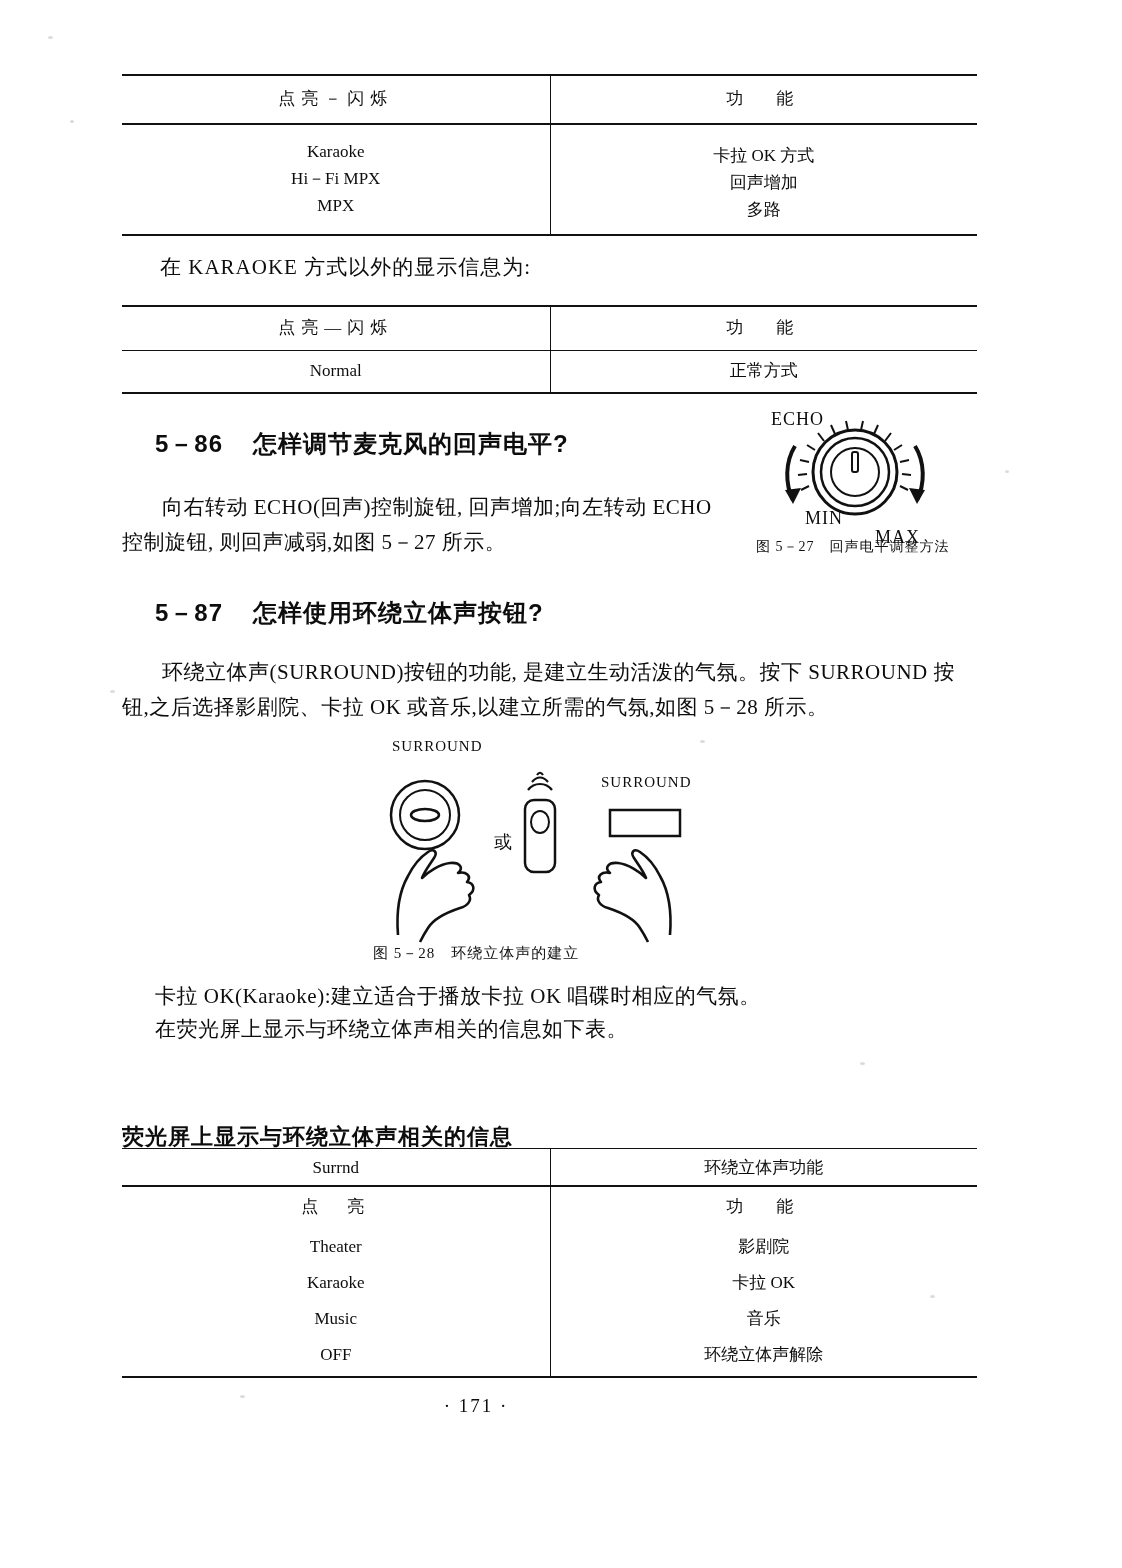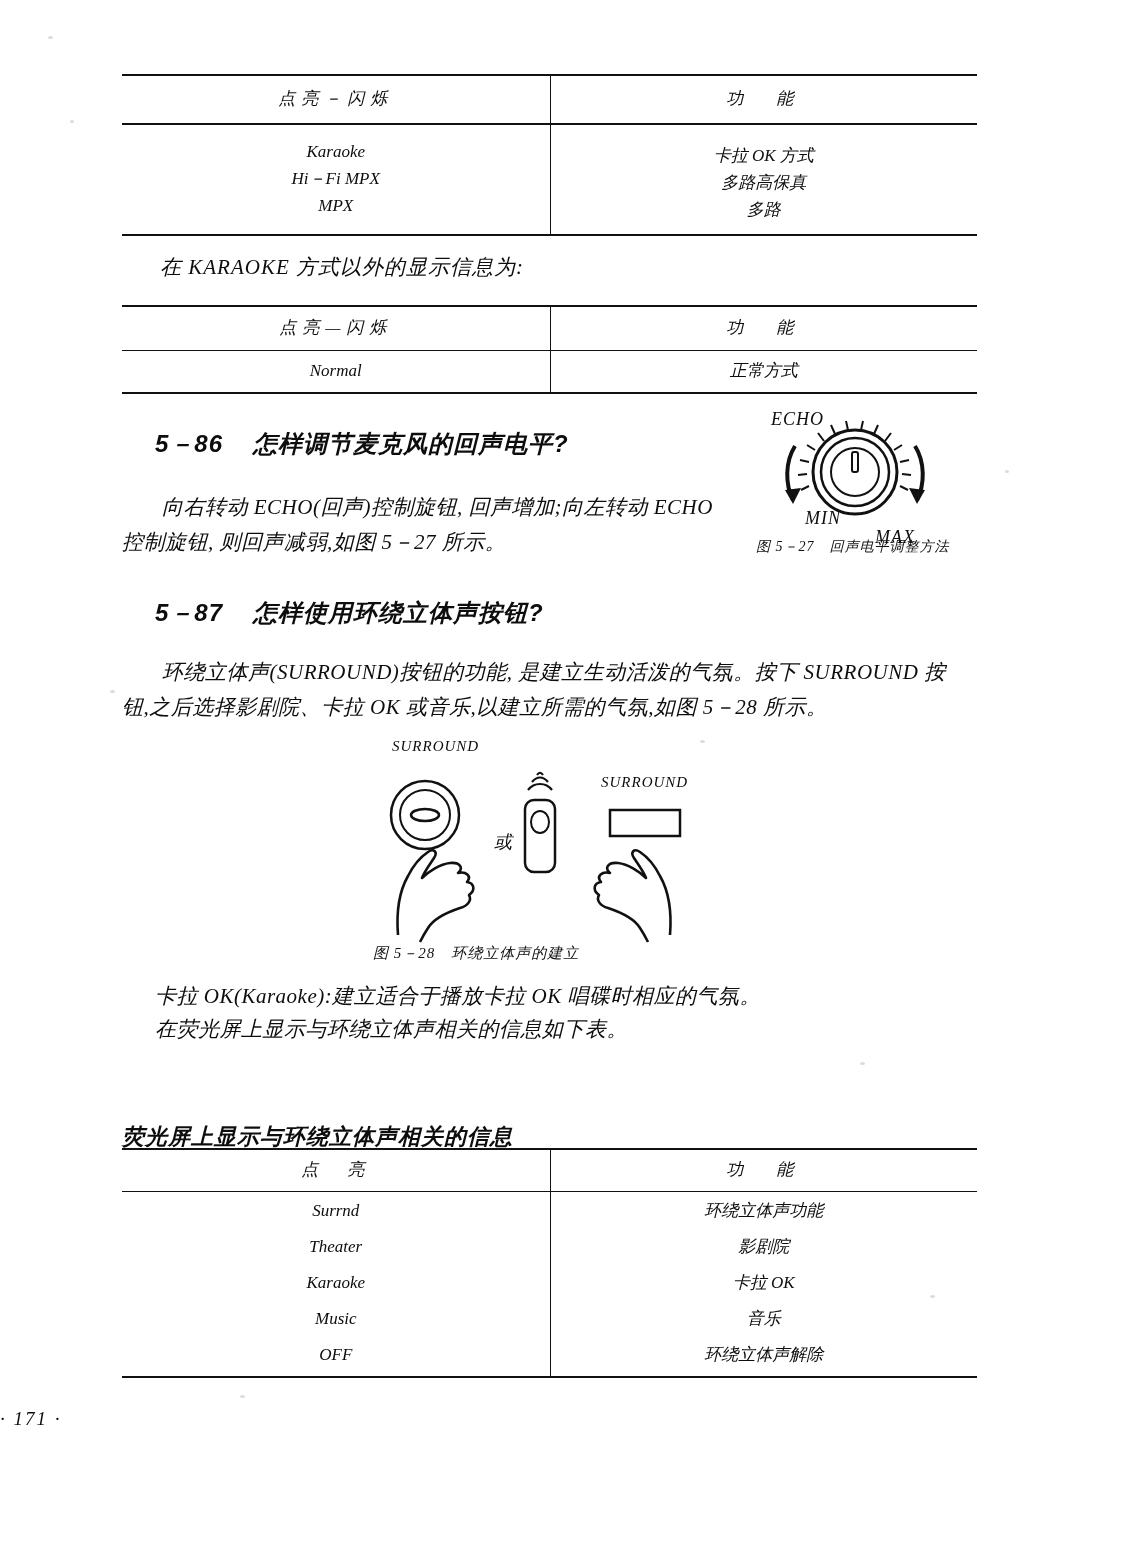--- a/index.html
+++ b/index.html
@@ -13,21 +13,20 @@
     position: relative;
     font-family: "Liberation Serif", "DejaVu Serif", serif;
     color: #0d0d0d;
     overflow: hidden;
   }
   .page {
     position: absolute;
     left: 0; top: 0;
     width: 1026px;
     height: 1568px;
-    font-style: italic;
   }
 
   
   .doc-table {
     border-collapse: collapse;
     width: 855px;
     margin: 0;
     table-layout: fixed;
   }
   .doc-table td {
@@ -155,24 +154,23 @@
     font-weight: bold;
     font-size: 22px;
     letter-spacing: 1px;
   }
 
   .page-num {
     position: absolute;
     left: 0;
     top: 1395px;
     width: 952px;
-    text-align: left;
+    text-align: center;
     font-size: 19px;
     letter-spacing: 2px;
-    margin-top: 13px;
   }
 
   
   .speck {
     position: absolute;
     background: #bdbdbd;
     border-radius: 50%;
     opacity: .55;
   }
 </style>
@@ -205,21 +203,21 @@
       </td>
     </tr>
     <tr>
       <td class="rule-thick cell-stack" style="padding-top:10px;padding-bottom:10px;">
         <div>Karaoke</div>
         <div>Hi－Fi MPX</div>
         <div>MPX</div>
       </td>
       <td class="rule-thick vsep cell-stack" style="padding-top:18px;padding-bottom:10px;">
         <div>卡拉 OK 方式</div>
-        <div>多路高保真</div>
+        <div>回声增加</div>
         <div>多路</div>
       </td>
     </tr>
     <tr>
       <td class="rule-thick" style="padding:0;height:0;"></td>
       <td class="rule-thick" style="padding:0;height:0;"></td>
     </tr>
   </tbody>
     </table>
 
@@ -347,36 +345,36 @@
   </div>
 
   <div class="table3-title">荧光屏上显示与环绕立体声相关的信息</div>
   <table class="doc-table table3">
     <colgroup>
         <col style="width:428px">
         <col style="width:427px">
       </colgroup>
     <tbody>
         <tr>
+      <td class="rule-thin" style="padding-top:8px;padding-bottom:5px;">
+        <span>Surrnd</span>
+      </td>
+      <td class="rule-thin vsep" style="padding-top:8px;padding-bottom:5px;">
+        <span>环绕立体声功能</span>
+      </td>
+    </tr>
+    <tr>
       <td class="rule-thick" style="padding-top:9px;padding-bottom:9px;">
         <span class="hdr-cell">点　亮</span>
       </td>
       <td class="rule-thick vsep" style="padding-top:9px;padding-bottom:9px;">
         <span class="hdr-cell zh">功　能</span>
       </td>
     </tr>
     <tr>
-      <td class="rule-thin" style="padding-top:8px;padding-bottom:5px;">
-        <span>Surrnd</span>
-      </td>
-      <td class="rule-thin vsep" style="padding-top:8px;padding-bottom:5px;">
-        <span>环绕立体声功能</span>
-      </td>
-    </tr>
-    <tr>
       <td style="padding-top:8px;padding-bottom:5px;">
         <span>Theater</span>
       </td>
       <td class="vsep" style="padding-top:8px;padding-bottom:5px;">
         <span>影剧院</span>
       </td>
     </tr>
     <tr>
       <td style="padding-top:8px;padding-bottom:5px;">
         <span>Karaoke</span>

